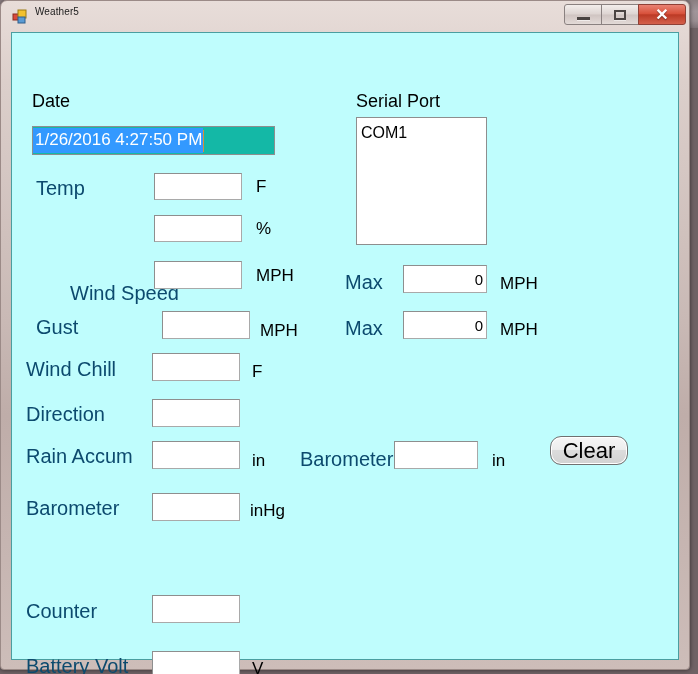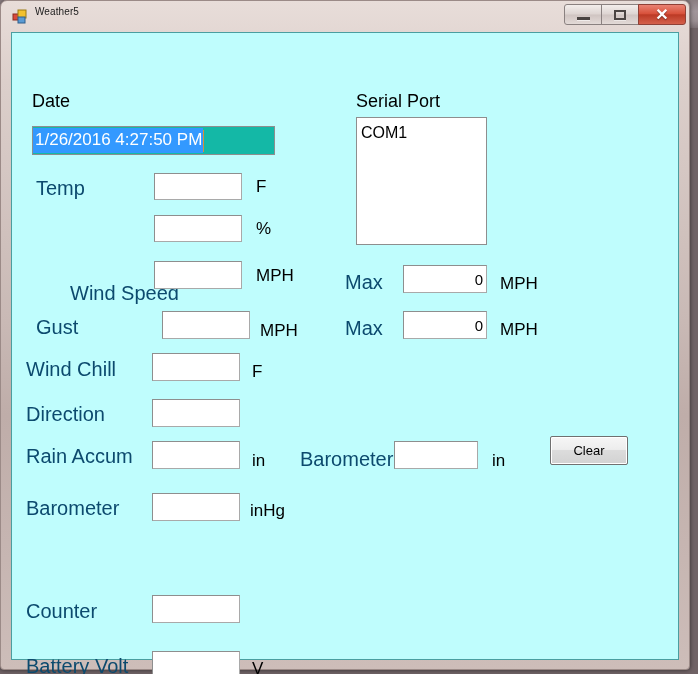--- a/index.html
+++ b/index.html
@@ -205,24 +205,24 @@
     white-space: nowrap;
   }
 
   
   #clear-button {
     position: absolute;
     left: 538px; top: 403px;
     width: 78px; height: 29px;
     box-sizing: border-box;
     border: 1px solid #707070;
-    border-radius: 2px;
+    border-radius: 11px;
     background: linear-gradient(180deg,#f6f6f6 0%, #ededed 46%, #dcdcdc 50%, #d2d2d2 100%);
     font-family: "Liberation Sans", sans-serif;
-    font-size: 13px;
+    font-size: 22px;
     color: #000;
     cursor: default;
     box-shadow: inset 0 0 0 1px #ffffff;
   }
 </style>
 </head>
 <body>
 
 <div id="bg-window">
   <div class="bg-blur-text"></div>

